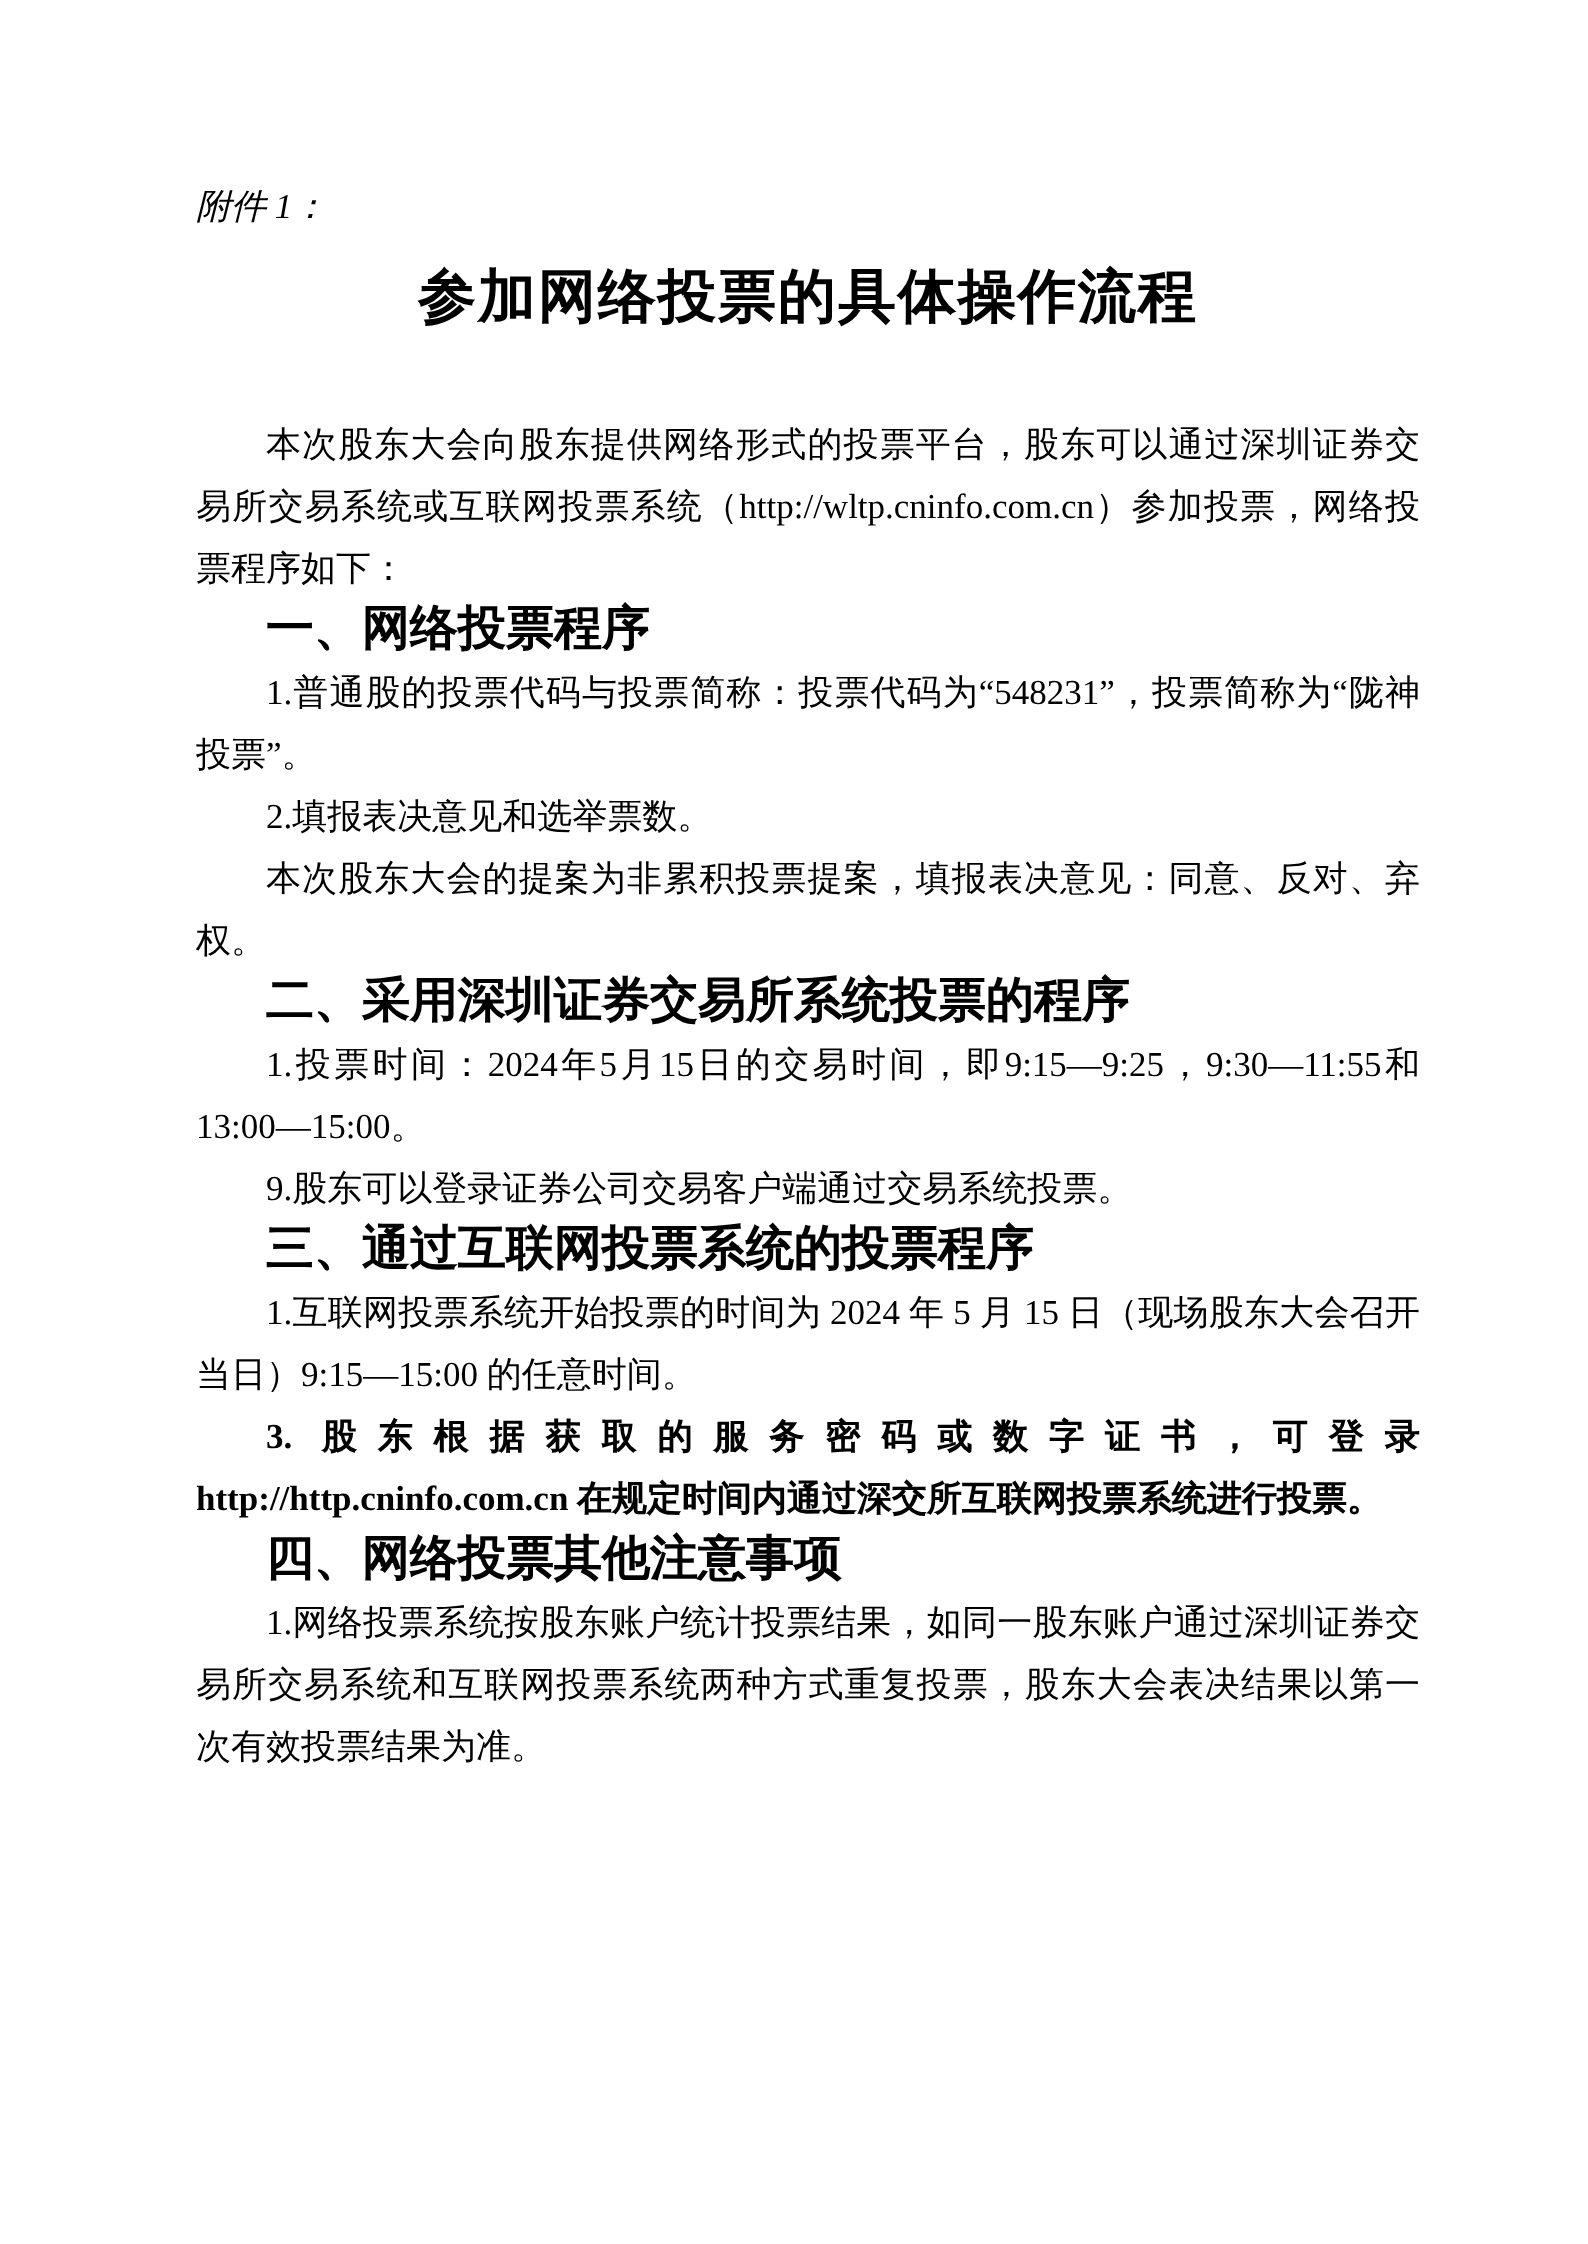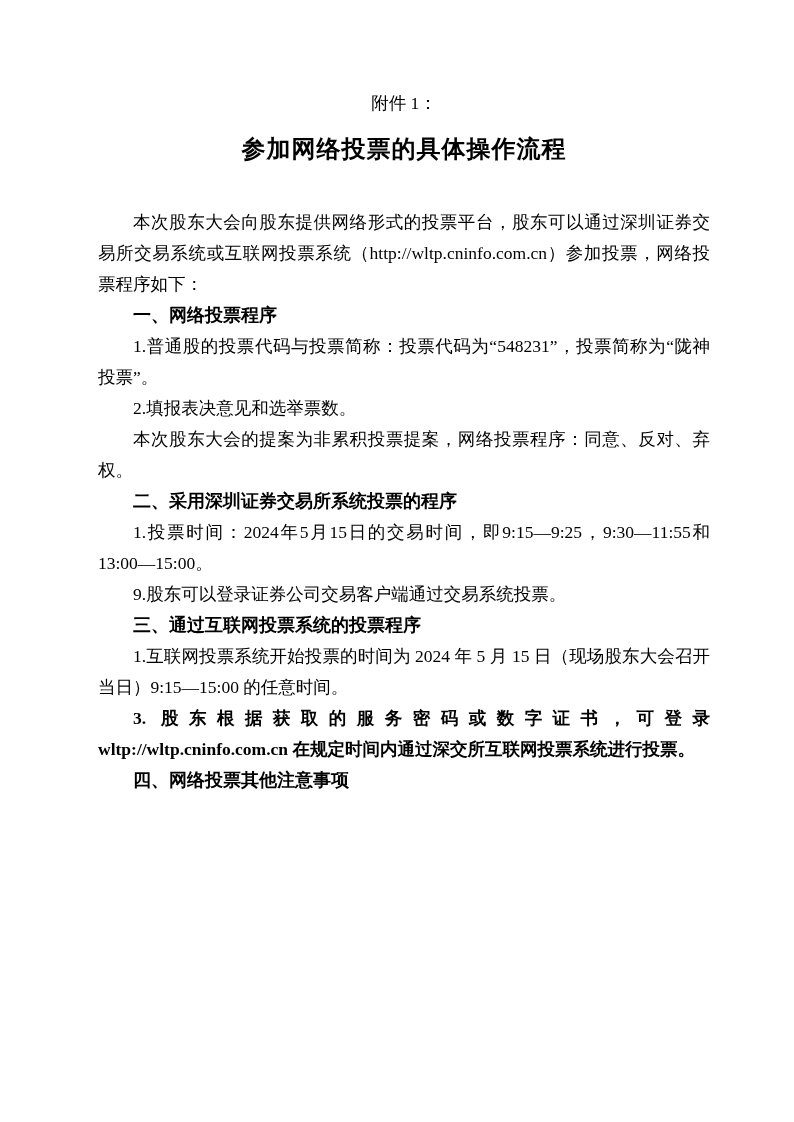--- a/index.html
+++ b/index.html
@@ -15,43 +15,44 @@
     background: #ffffff;
     color: #000000;
     box-sizing: border-box;
     padding: 92px 84px 0 98px;
     font-family: "Liberation Serif", "DejaVu Serif", serif;
     overflow: hidden;
   }
   .attachment-label {
     font-size: 17.5px;
     line-height: 23px;
-    text-align: center;
+    text-align: left;
+    font-style: italic;
   }
   .doc-title {
     margin: 20px 0 0 0;
-    font-size: 24px;
+    font-size: 29px;
     font-weight: bold;
     text-align: center;
     letter-spacing: 1px;
     line-height: 28px;
   }
   .doc-body {
     margin-top: 44px;
     font-size: 17.5px;
     line-height: 31px;
   }
   .para {
     margin: 0;
     text-align: justify;
     text-indent: 35px;
   }
   .sec-heading {
     margin: 0;
-    font-size: 18px;
+    font-size: 24px;
     font-weight: bold;
     text-indent: 35px;
     line-height: 31px;
   }
   .spread-line {
     text-align: justify;
     text-align-last: justify;
     text-indent: 35px;
   }
   .continuation {
@@ -68,30 +69,31 @@
 
   <h1 class="doc-title">参加网络投票的具体操作流程</h1>
 
   <div class="doc-body">
 
     <p class="para">本次股东大会向股东提供网络形式的投票平台，股东可以通过深圳证券交易所交易系统或互联网投票系统（http://wltp.cninfo.com.cn）参加投票，网络投票程序如下：</p>
 
     <h2 class="sec-heading">一、网络投票程序</h2>
     <p class="para">1.普通股的投票代码与投票简称：投票代码为“548231”，投票简称为“陇神投票”。</p>
     <p class="para">2.填报表决意见和选举票数。</p>
-    <p class="para">本次股东大会的提案为非累积投票提案，网络投票程序：同意、反对、弃权。</p>
+    <p class="para">本次股东大会的提案为非累积投票提案，填报表决意见：同意、反对、弃权。</p>
 
     <h2 class="sec-heading">二、采用深圳证券交易所系统投票的程序</h2>
     <p class="para">1.投票时间：2024年5月15日的交易时间，即9:15—9:25，9:30—11:55和13:00—15:00。</p>
     <p class="para">9.股东可以登录证券公司交易客户端通过交易系统投票。</p>
 
     <h2 class="sec-heading">三、通过互联网投票系统的投票程序</h2>
     <p class="para">1.互联网投票系统开始投票的时间为 2024 年 5 月 15 日（现场股东大会召开当日）9:15—15:00 的任意时间。</p>
 
     <div class="para" style="text-indent:0;font-weight:bold;">
       <div class="spread-line">3. 股东根据获取的服务密码或数字证书，可登录</div>
-      <div class="continuation">wltp://wltp.cninfo.com.cn 在规定时间内通过深交所互联网投票系统进行投票。</div>
+      <div class="continuation">http://http.cninfo.com.cn 在规定时间内通过深交所互联网投票系统进行投票。</div>
     </div>
 
     <h2 class="sec-heading">四、网络投票其他注意事项</h2>
+    <p class="para">1.网络投票系统按股东账户统计投票结果，如同一股东账户通过深圳证券交易所交易系统和互联网投票系统两种方式重复投票，股东大会表决结果以第一次有效投票结果为准。</p>
 
   </div>
 </div>
 
 </body></html>

